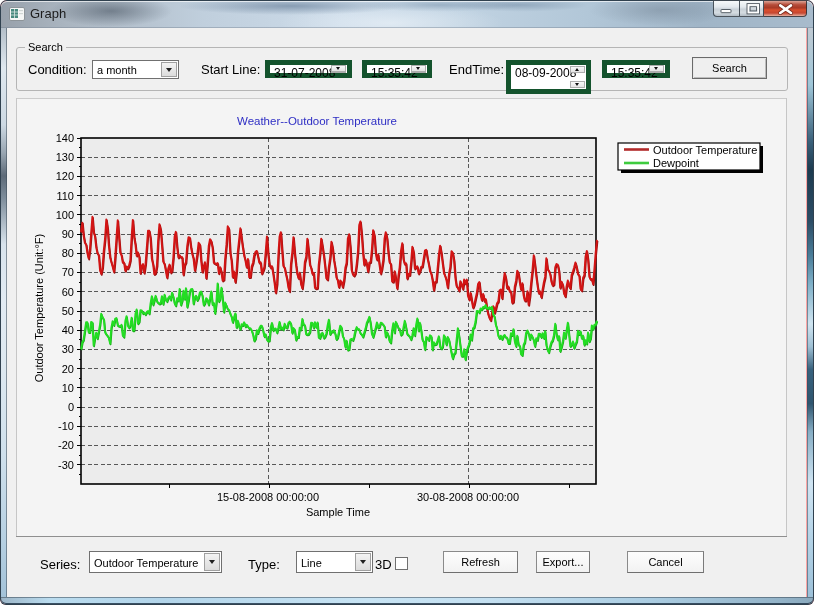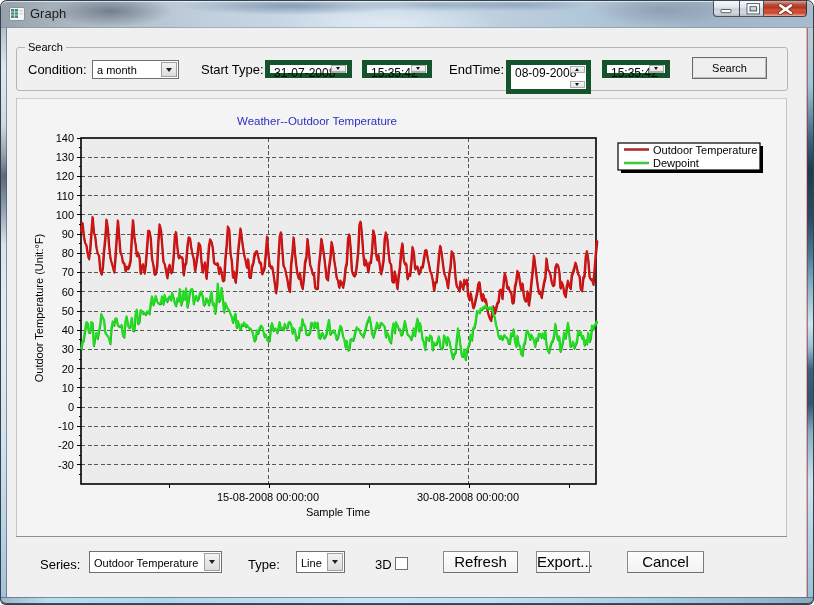--- a/index.html
+++ b/index.html
@@ -49,21 +49,21 @@
  .spin .txt{position:absolute;left:4px;top:1px;line-height:15px;font-size:12px;white-space:nowrap;}
  .spin .up,.spin .dn{position:absolute;right:1px;width:15px;height:7px;background:linear-gradient(180deg,#f8f8f8,#e4e4e4);
     border:1px solid #adadad;box-sizing:border-box;}
  .spin .up{top:1px;} .spin .dn{bottom:1px;}
  .spin .up:after{content:"";position:absolute;left:50%;top:50%;margin:-1.5px 0 0 -2.5px;border:2.5px solid transparent;border-bottom:3px solid #111;border-top:none;}
  .spin .dn:after{content:"";position:absolute;left:50%;top:50%;margin:-1.5px 0 0 -2.5px;border:2.5px solid transparent;border-top:3px solid #111;border-bottom:none;}
  .lbl{position:absolute;font-size:13px;white-space:nowrap;}
  .btn97{position:absolute;background:#efefef;border:1px solid #6a6a6a;box-shadow:inset 1px 1px 0 #e8e8e8, inset -1px -1px 0 #bdbdbd;
     text-align:center;font-size:11px;box-sizing:border-box;}
  .btnflat{position:absolute;background:linear-gradient(180deg,#fdfdfd,#f2f2f2);border:1px solid #8a8a8a;
-    border-bottom-color:#6f6f6f;border-right-color:#7a7a7a;text-align:center;font-size:15px;box-sizing:border-box;}
+    border-bottom-color:#6f6f6f;border-right-color:#7a7a7a;text-align:center;font-size:11px;box-sizing:border-box;}
  .chk{position:absolute;background:#fff;border:1px solid #707070;box-sizing:border-box;}
  #chartpanel{position:absolute;left:16px;top:98px;width:771px;height:438px;background:#f4f4f4;
     border-bottom:1px solid #8f8f8f;box-shadow:inset 1px 0 0 #c6c6c6, inset -1px 0 0 #c6c6c6, inset 0 1px 0 #cccccc;}
 </style></head><body>
 <div id="win">
   <div id="titlebar"></div>
   <div id="lborder"></div>
     <div id="rborder"></div>
     <div id="bborder"></div>
   <div id="client"></div>
@@ -96,21 +96,21 @@
   </div>
 
   <div class="groupbox" style="left:16px;top:47px;width:770px;height:42px;">
     <div class="grouplabel">Search</div>
   </div>
   <div class="lbl" style="left:28px;top:62px;">Condition:</div>
   <div class="combo" style="left:92px;top:60px;width:87px;height:19px;">
     <div class="txt">a month</div>
       <div class="btn"></div>
   </div>
-  <div class="lbl" style="left:201px;top:62px;">Start Type:</div>
+  <div class="lbl" style="left:201px;top:62px;">Start Line:</div>
   <div class="spin" style="left:265px;top:60px;width:87px;height:18px;">
     <div class="txt">31-07-2008</div>
       <div class="up"></div>
       <div class="dn"></div>
   </div>
   <div class="spin" style="left:362px;top:60px;width:70px;height:18px;">
     <div class="txt">15:35:42</div>
       <div class="up"></div>
       <div class="dn"></div>
   </div>
@@ -238,21 +238,21 @@
  </g>
 </svg>
     </div>
 
   <div class="lbl" style="left:40px;top:557px;">Series:</div>
   <div class="combo" style="left:89px;top:551px;width:133px;height:22px;">
     <div class="txt" style="top:3px;">Outdoor Temperature</div>
       <div class="btn"></div>
   </div>
   <div class="lbl" style="left:248px;top:557px;">Type:</div>
-  <div class="combo" style="left:296px;top:551px;width:49px;height:22px;">
+  <div class="combo" style="left:296px;top:551px;width:77px;height:22px;">
     <div class="txt" style="top:3px;">Line</div>
       <div class="btn"></div>
   </div>
   <div class="lbl" style="left:375px;top:557px;">3D</div>
   <div class="chk" style="left:395px;top:557px;width:13px;height:13px;"></div>
   <div class="btnflat" style="left:443px;top:551px;width:75px;height:22px;line-height:20px;">Refresh</div>
   <div class="btnflat" style="left:536px;top:551px;width:54px;height:22px;line-height:20px;">Export...</div>
   <div class="btnflat" style="left:627px;top:551px;width:77px;height:22px;line-height:20px;">Cancel</div>
 </div>
 </body></html>

